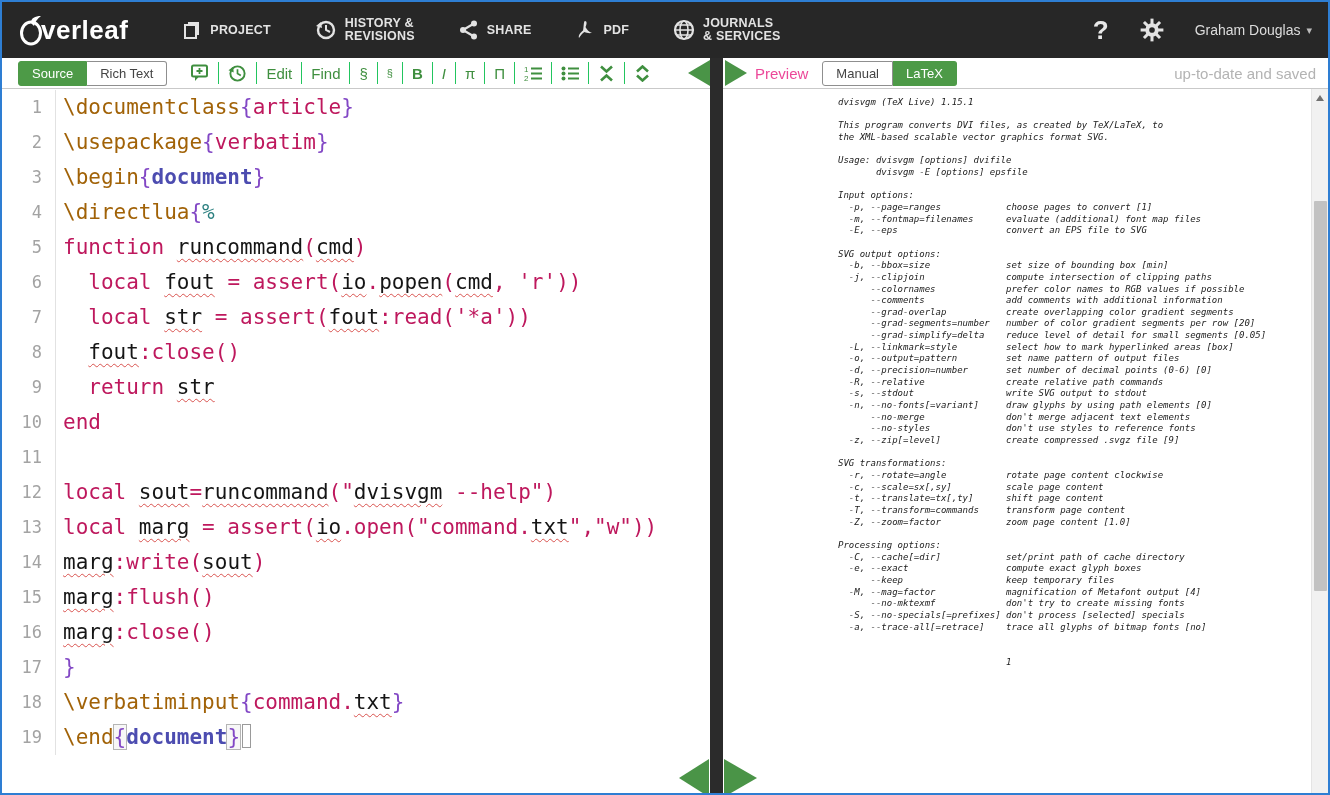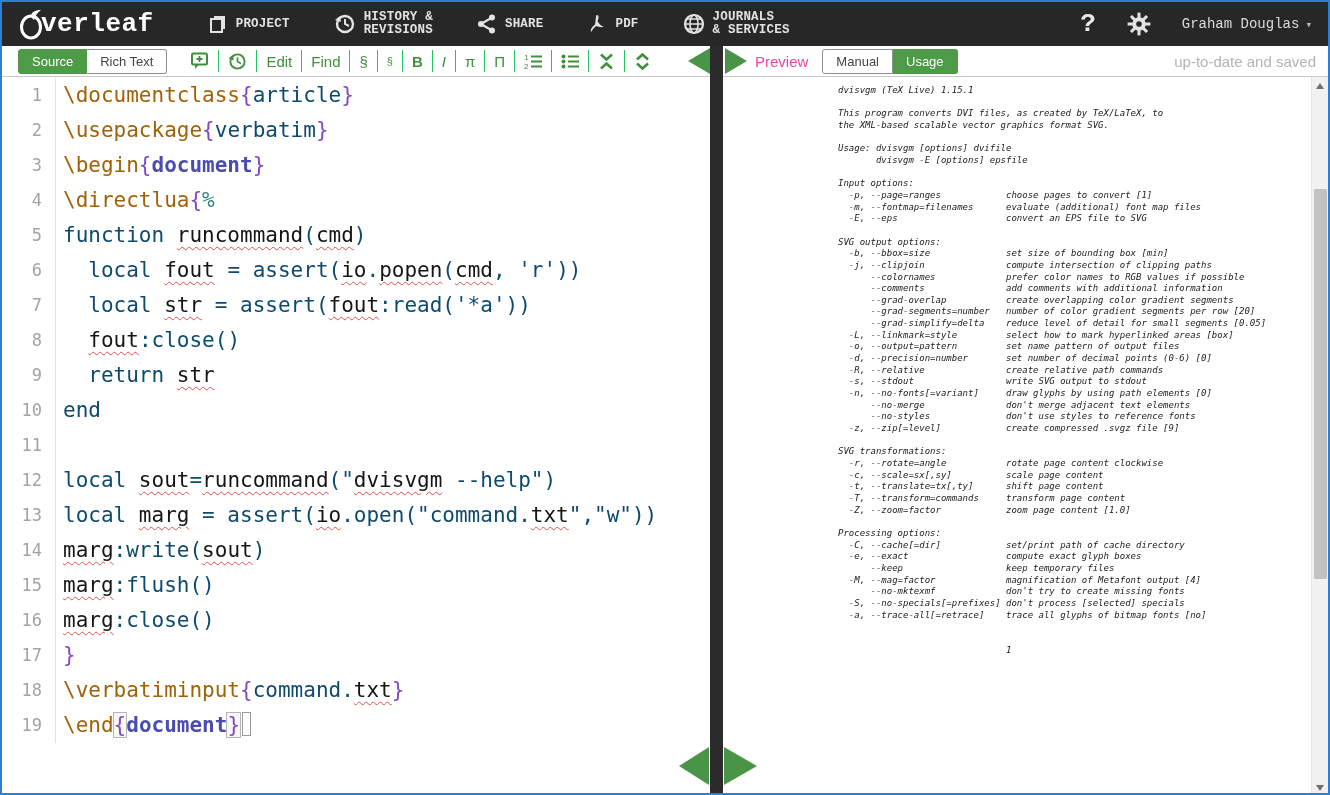--- a/index.html
+++ b/index.html
@@ -5,23 +5,22 @@
   * { margin:0; padding:0; box-sizing:border-box; }
   html,body { width:1330px; height:795px; }
   body {
     font-family:"Liberation Sans", sans-serif;
     border:2px solid #2e7ed3;
     background:#fff;
     overflow:hidden;
   }
   
   .topnav {
-    height:44px; background:#272727; display:flex; align-items:center;
+    height:56px; background:#272727; display:flex; align-items:center;
     color:#e3e3e3;
-    font-family:Liberation Mono, monospace;
   }
   .logo { display:flex; align-items:center; margin-left:16px; margin-right:54px; cursor:pointer; }
   .logo-text { color:#fff; font-size:26px; font-weight:bold; letter-spacing:0.5px; line-height:40px; }
   .logo svg { margin-right:-3px; }
   .nav-item { display:flex; align-items:center; gap:8px; margin-right:44px; cursor:pointer; }
   .nav-label { font-size:12.5px; font-weight:bold; letter-spacing:0.2px; line-height:13px; }
   .nav-right { margin-left:auto; display:flex; align-items:center; gap:30px; margin-right:16px; }
   .help-q { font-size:26px; font-weight:bold; color:#e8e8e8; cursor:pointer; }
   .user { font-size:14px; color:#dcdcdc; cursor:pointer; display:flex; align-items:center; gap:6px;}
   .caret { font-size:11px; color:#bbb; }
@@ -54,21 +53,21 @@
   .pane-right .toolbar .tri-right { margin-left:2px; margin-right:8px; }
   .preview-label { font-size:15px; color:#ec4899; margin-right:14px; }
   .status { margin-left:auto; margin-right:12px; font-size:15px; color:#b3b3b3; }
   
   .code-area { flex:1; overflow:hidden; position:relative; padding-top:1px; }
   .code-line { display:flex; height:35px; line-height:35px; font-family:"DejaVu Sans Mono", monospace; }
   .gutter-num { flex:none; width:54px; text-align:right; padding-right:13px; color:#a3a3a3; font-size:17px; border-right:1px solid #e2e2e2; }
   .code-text { padding-left:7px; font-size:21px; white-space:pre; }
   .tk-cmd  { color:#a16207; }
   .tk-brace{ color:#8247c5; }
-  .tk-pln  { color:#0c4a6e; }
+  .tk-pln  { color:#be185d; }
   .tk-env  { color:#4c4cb0; font-weight:bold; }
   .tk-cmt  { color:#2a7f7f; font-style:italic; }
   .tk-msp  { color:#151515; text-decoration-line:underline; text-decoration-style:wavy;
              text-decoration-color:#d9534f; text-decoration-thickness:1px; text-underline-offset:4px; }
   .tk-bbox { color:#8247c5; outline:1px solid #b5b5b5; background:#f7f7f7; }
   .tk-cursor { display:inline-block; width:9px; height:24px; border:1px solid #9a9a9a; vertical-align:-4px; margin-left:2px; }
   .pane-tri-bottom-left  { position:absolute; right:1px; bottom:12px; border-top:19px solid transparent; border-bottom:19px solid transparent; border-right:30px solid #4a9447; width:0;height:0; cursor:pointer;}
   .pane-tri-bottom-right { position:absolute; left:1px;  bottom:12px; border-top:19px solid transparent; border-bottom:19px solid transparent; border-left:33px solid #4a9447; width:0;height:0; cursor:pointer;}
   
   .preview-body { flex:1; position:relative; overflow:hidden; background:#fff; }
@@ -338,21 +337,21 @@
   </div>
 
   <div class="divider"></div>
 
   <div class="pane-right">
     <div class="toolbar">
       <div class="tri-right"></div>
       <span class="preview-label">Preview</span>
       <div class="seg-group" style="margin-left:0;">
         <button class="seg-btn">Manual</button>
-        <button class="seg-btn active">Usage</button>
+        <button class="seg-btn active">LaTeX</button>
       </div>
       <span class="status">up-to-date and saved</span>
     </div>
 
     <div class="preview-body">
       <div>
         <pre class="pdf-pre">dvisvgm (TeX Live) 1.15.1
 
 This program converts DVI files, as created by TeX/LaTeX, to
 the XML-based scalable vector graphics format SVG.

